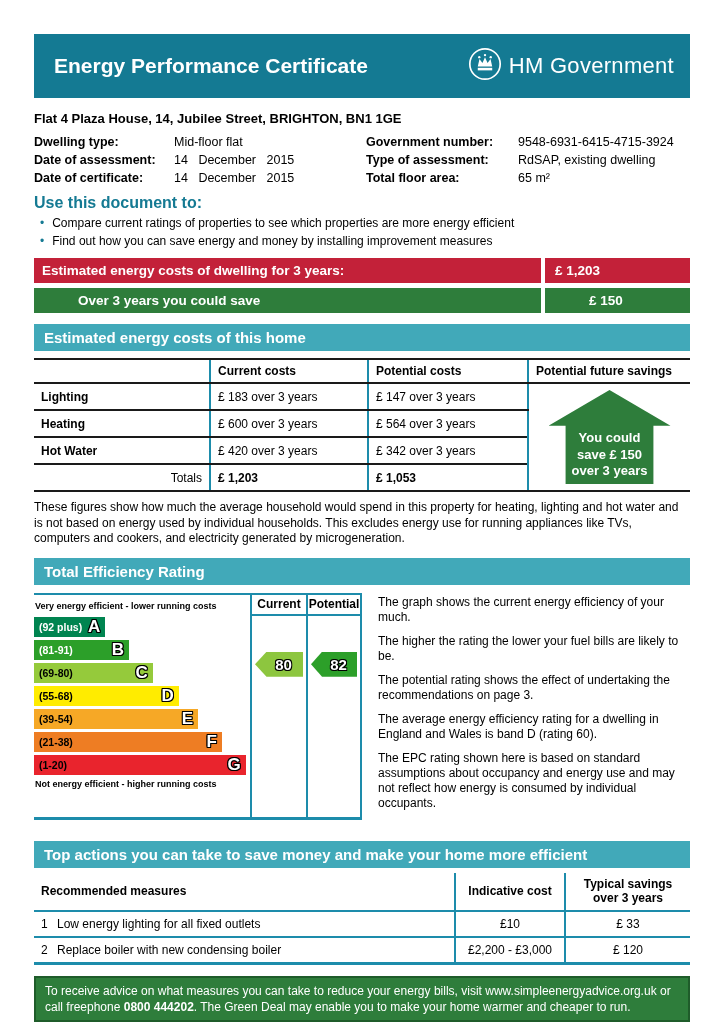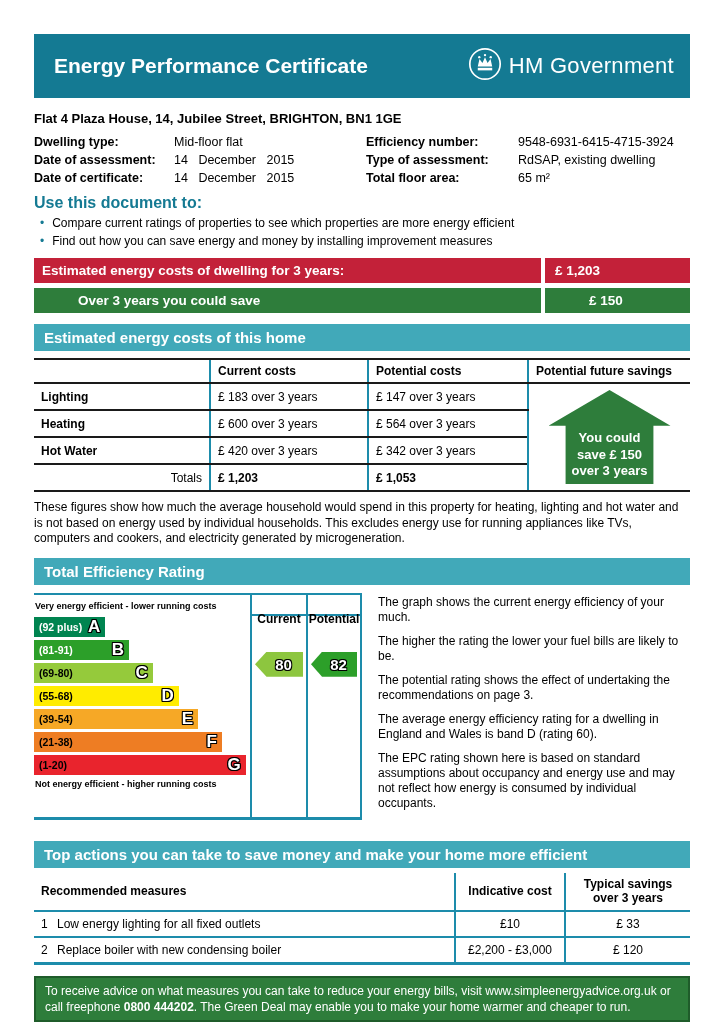--- a/index.html
+++ b/index.html
@@ -81,21 +81,21 @@
   .band-letter {
     font-size:17px; font-weight:bold; color:#fff; line-height:1;
     text-shadow:-1px -1px 0 #000,1px -1px 0 #000,-1px 1px 0 #000,1px 1px 0 #000,0 -1px 0 #000,0 1px 0 #000,-1px 0 0 #000,1px 0 0 #000;
   }
   .w-a{width:33%} .w-b{width:44%} .w-c{width:55%} .w-d{width:67%}
   .w-e{width:76%} .w-f{width:87%} .w-g{width:98%}
   .epc-col { width:56px; border-left:2px solid #1d8cab; display:flex; flex-direction:column; }
   .epc-col:last-child { border-right:2px solid #1d8cab; }
   .epc-col-header {
     height:21px; border-bottom:2px solid #1d8cab; font-weight:bold;
-    font-size:12px; text-align:center; padding-top:17px;
+    font-size:12px; text-align:center; padding-top:2px;
   }
   .epc-col-body { position:relative; flex:1; }
   .epc-arrow {
     position:absolute; top:36px; left:3px; right:3px; height:25px;
     clip-path:polygon(0 50%, 24% 0, 100% 0, 100% 100%, 24% 100%);
     display:flex; align-items:center; justify-content:center; padding-left:9px;
     color:#fff; font-weight:bold; font-size:15px;
     text-shadow:-1px -1px 0 #000,1px -1px 0 #000,-1px 1px 0 #000,1px 1px 0 #000;
   }
   .rating-text { flex:1; font-size:12px; line-height:1.25; padding-top:2px; }
@@ -142,21 +142,21 @@
       </span>
       <span class="logo-text">HM Government</span>
     </div>
   </div>
 
   <div class="address">Flat 4 Plaza House, 14, Jubilee Street, BRIGHTON, BN1 1GE</div>
 
   <div class="details">
     <span class="dlabel">Dwelling type:</span>
     <span>Mid-floor flat</span>
-    <span class="dlabel">Efficiency number:</span>
+    <span class="dlabel">Government number:</span>
     <span>9548-6931-6415-4715-3924</span>
 
     <span class="dlabel">Date of assessment:</span>
     <span class="spread">14 December 2015</span>
     <span class="dlabel">Type of assessment:</span>
     <span>RdSAP, existing dwelling</span>
 
     <span class="dlabel">Date of certificate:</span>
     <span class="spread">14 December 2015</span>
     <span class="dlabel">Total floor area:</span>

